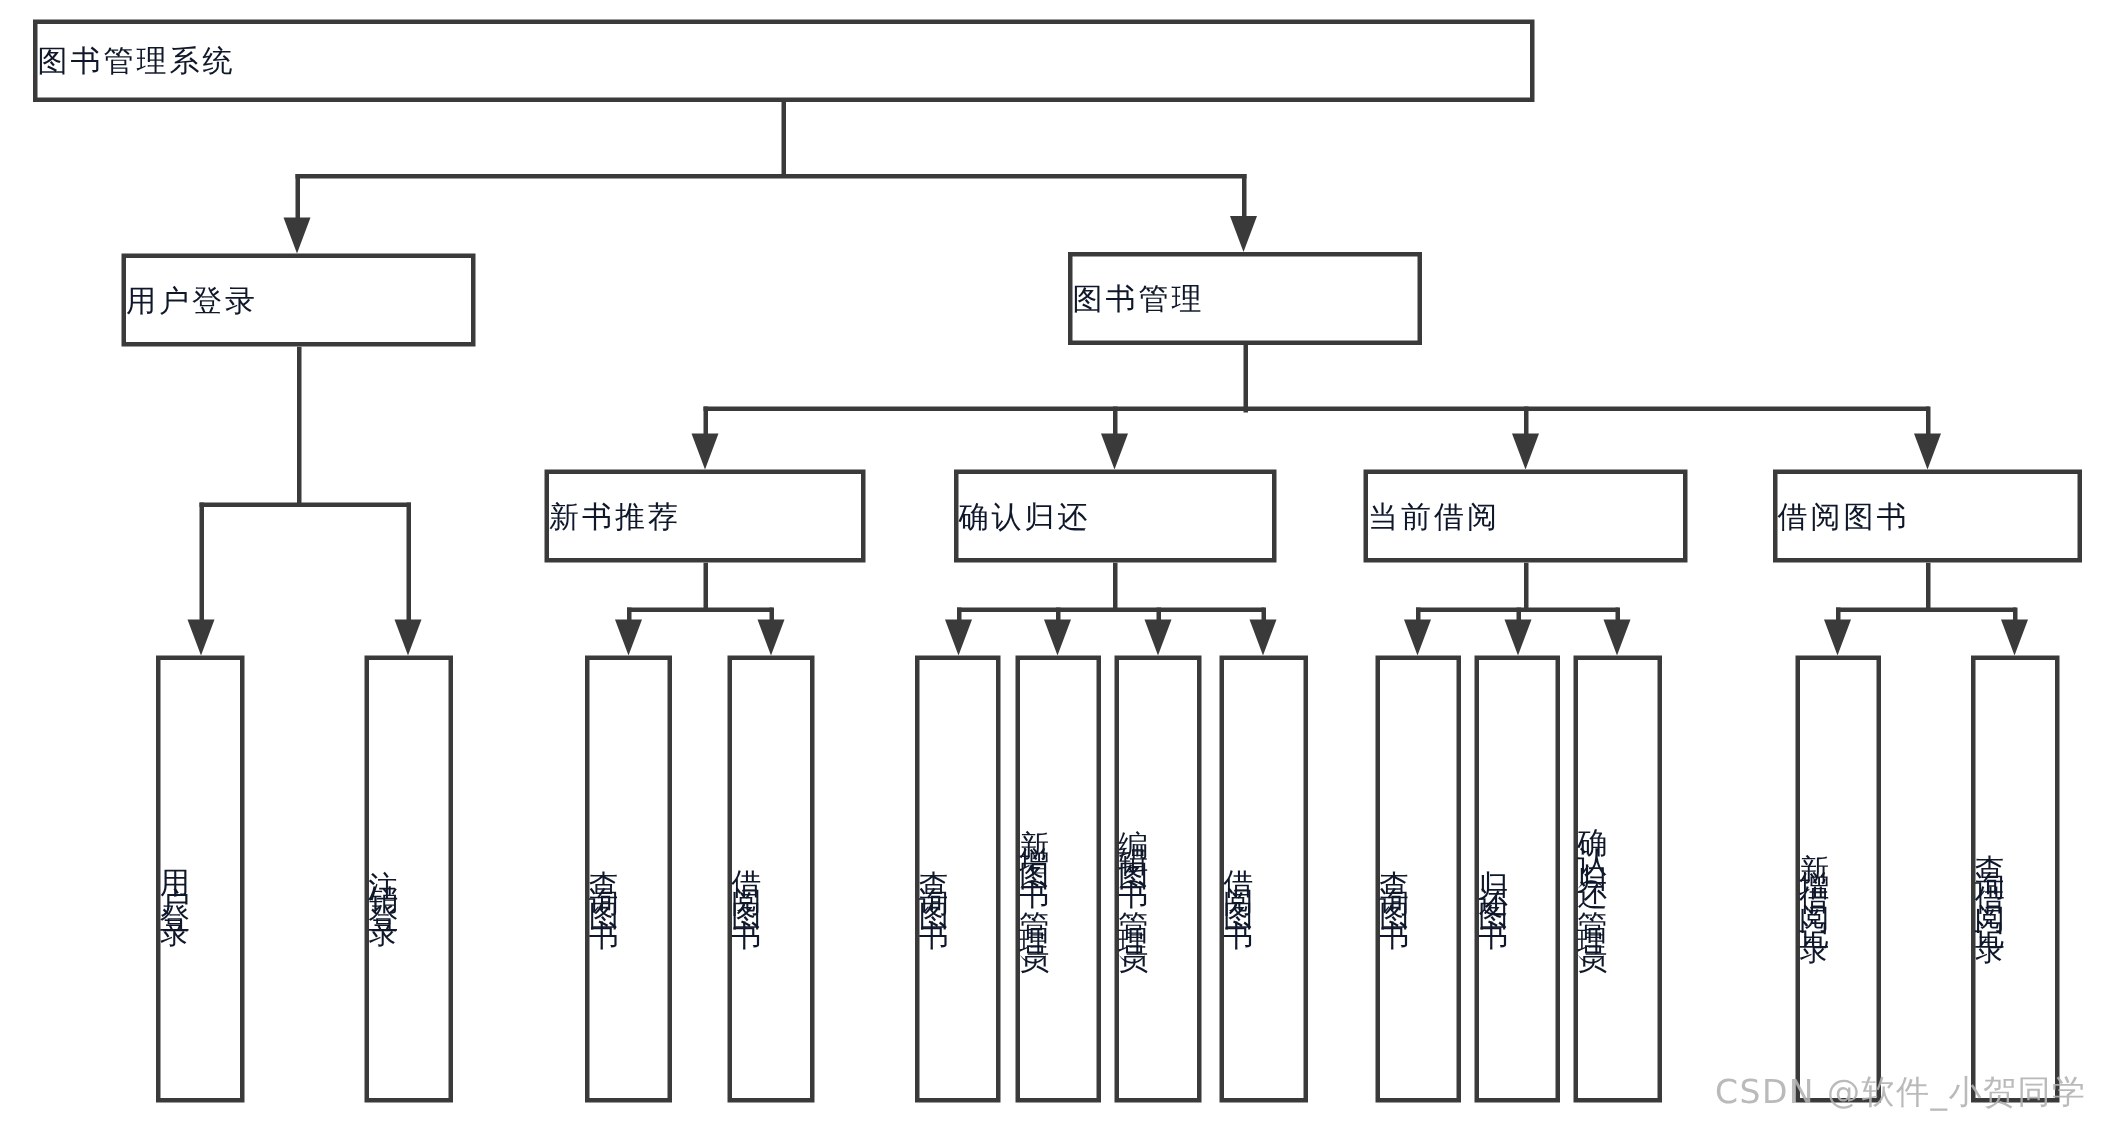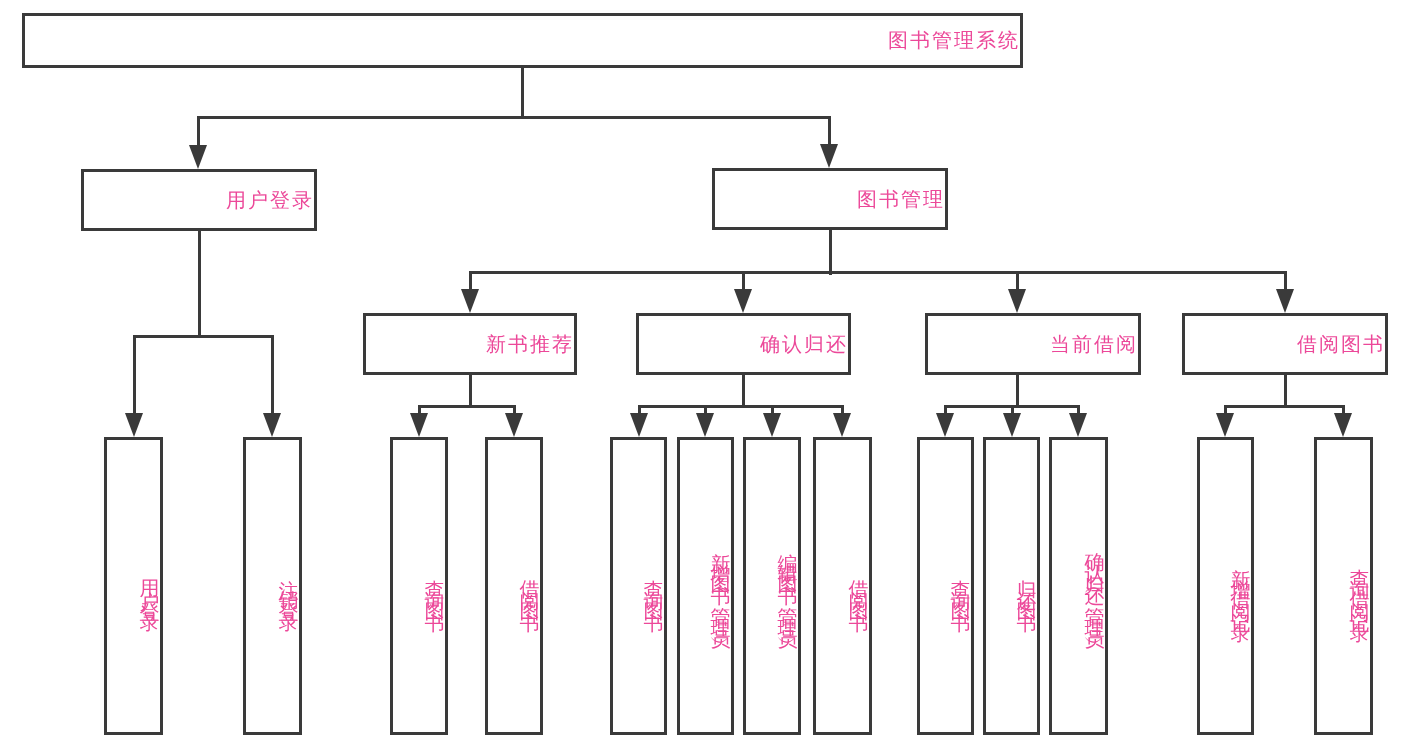--- a/index.html
+++ b/index.html
@@ -2,21 +2,21 @@
 <html><head>
 <meta charset="utf-8">
 <style>
   html,body{margin:0;padding:0;background:#ffffff;}
   #canvas{
     position:relative;width:1405px;height:747px;background:#ffffff;overflow:hidden;
     font-family:"DejaVu Sans","Liberation Sans",sans-serif;
   }
   .box{
     position:absolute;background:#ffffff;border:3px solid #3a3a3a;box-sizing:border-box;
-    display:flex;align-items:center;justify-content:flex-end;color:#ec4899;z-index:2;
+    display:flex;align-items:center;justify-content:flex-start;color:#0f172a;z-index:2;
   }
   .hbox span{font-size:20px;letter-spacing:2px;white-space:nowrap;}
   .vbox span{
     writing-mode:vertical-rl;text-orientation:mixed;font-size:20px;line-height:1;
     letter-spacing:11px;white-space:nowrap;
   }
   .ln{position:absolute;background:#3a3a3a;z-index:1;}
   .v{width:3px;}
   .h{height:3px;}
   .arr{
@@ -108,21 +108,21 @@
   <div class="box hbox" style="left:363px;top:313px;width:214px;height:62px;">
     <span>新书推荐</span>
   </div>
 
   <div class="box hbox" style="left:712px;top:168px;width:236px;height:62px;">
     <span>图书管理</span>
   </div>
   <div class="box hbox" style="left:636px;top:313px;width:215px;height:62px;">
     <span>确认归还</span>
   </div>
-  <div class="box hbox" style="left:909px;top:313px;width:216px;height:62px;margin-left:16px;">
+  <div class="box hbox" style="left:909px;top:313px;width:216px;height:62px;">
     <span>当前借阅</span>
   </div>
   <div class="box hbox" style="left:1182px;top:313px;width:206px;height:62px;">
     <span>借阅图书</span>
   </div>
 
   <div class="box vbox" style="left:104px;top:437px;width:59px;height:298px;">
     <span>用户登录</span>
   </div>
   <div class="box vbox" style="left:243px;top:437px;width:59px;height:298px;">
@@ -159,13 +159,14 @@
     <span>确认归还（管理员）</span>
   </div>
 
   <div class="box vbox" style="left:1197px;top:437px;width:57px;height:298px;">
     <span>新增借阅记录</span>
   </div>
   <div class="box vbox" style="left:1314px;top:437px;width:59px;height:298px;">
     <span>查询借阅记录</span>
   </div>
 
+  <div class="watermark">CSDN @软件_小贺同学</div>
 </div>
 
 </body></html>

